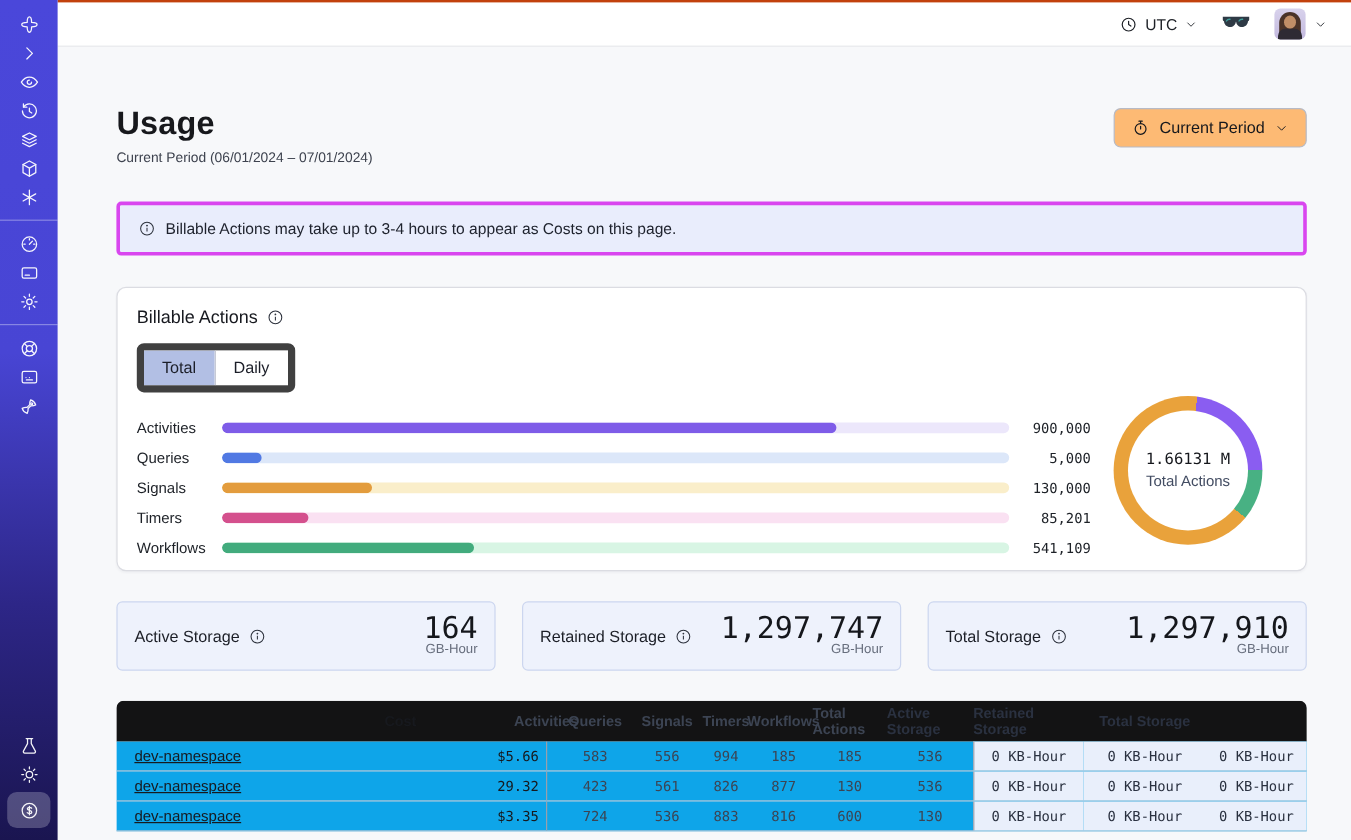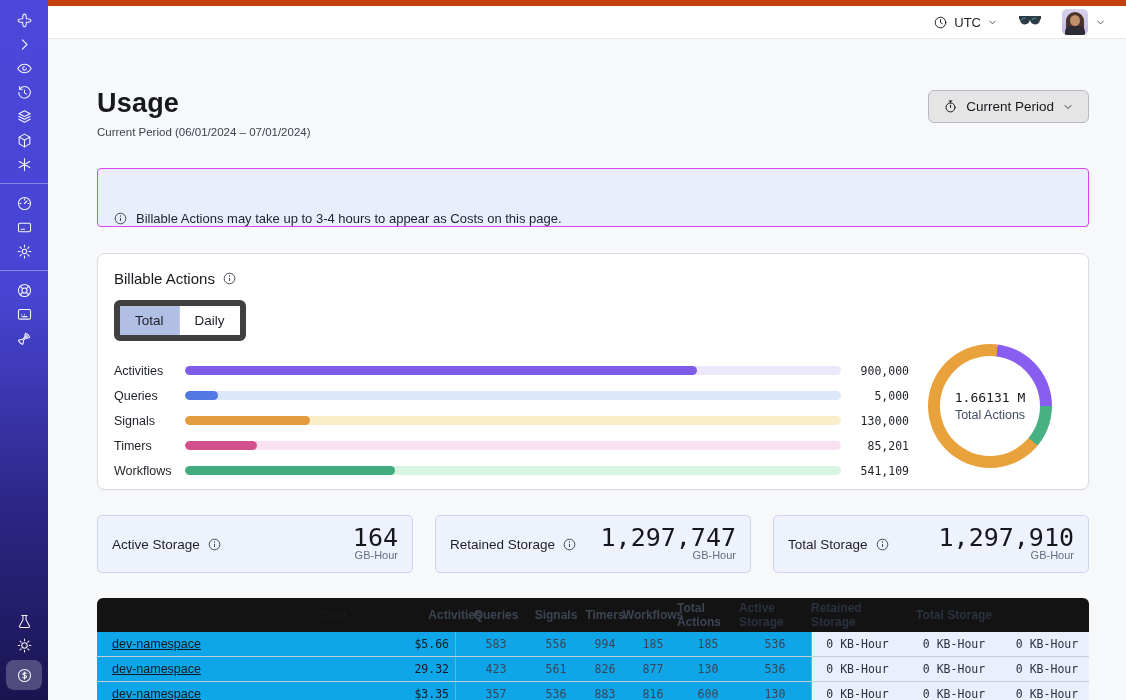--- a/index.html
+++ b/index.html
@@ -11,43 +11,43 @@
     background:linear-gradient(180deg,#4a47da 0%,#4845d4 42%,#2d2687 72%,#1a1550 100%);
     display:flex; flex-direction:column; align-items:center; padding:8px 0 10px; }
   .snav { width:30px; height:24px; display:flex; align-items:center; justify-content:center; cursor:pointer; margin:0 0 0 0; }
   .snav svg { width:17px; height:17px; stroke:#ffffff; stroke-width:1.5; fill:none; stroke-linecap:round; stroke-linejoin:round; opacity:.95; }
   .sdiv { width:48px; height:1px; background:rgba(255,255,255,.35); margin:7px 0; }
   .sspacer { flex:1; }
   .spill { background:rgba(235,235,245,.25); border-radius:8px; padding:3px; margin-top:3px; }
 
   
   .topbar { position:absolute; left:48px; right:0; top:0; height:39px; background:#fff;
-    border-top:6px solid #c2410c; border-bottom:1px solid #e7e8ec; z-index:20;
+    border-top:2px solid #c2410c; border-bottom:1px solid #e7e8ec; z-index:20;
     display:flex; align-items:center; justify-content:flex-end; gap:20px; padding-right:20px; }
   .tz { display:flex; align-items:center; gap:6px; font-size:13px; color:#1d2026; cursor:pointer; }
   .tz svg, .chev { stroke:#1d2026; fill:none; stroke-width:1.6; stroke-linecap:round; stroke-linejoin:round; }
   .acct { display:flex; align-items:center; gap:7px; cursor:pointer; }
   .avatar { width:26px; height:26px; border-radius:5px; background:linear-gradient(180deg,#d8d2ec 0%,#c3b9de 100%); position:relative; overflow:hidden; }
   .avatar .hair { position:absolute; left:4px; top:3px; width:18px; height:20px; border-radius:9px 9px 3px 3px; background:#4a3328; }
   .avatar .face { position:absolute; left:8px; top:6px; width:10px; height:11px; border-radius:50%; background:#c08e67; }
   .avatar .body { position:absolute; left:3px; top:17px; width:20px; height:12px; border-radius:6px 6px 0 0; background:#2e2a33; }
 
   
   .main { position:absolute; left:48px; top:39px; right:0; bottom:0; background:#f7f8fa; }
   .content { position:relative; width:992px; margin-left:49px; }
 
   .page-head { display:flex; justify-content:space-between; align-items:flex-start; margin-top:49px; }
   h1 { font-size:27px; font-weight:600; color:#17181c; letter-spacing:.2px; }
   .subtitle { margin-top:7px; font-size:11.5px; color:#3d424e; }
-  .period-btn { display:flex; align-items:center; gap:8px; background:#e5e5e5; border:1px solid #b7bac5;
+  .period-btn { display:flex; align-items:center; gap:8px; background:#fdba74; border:1px solid #b7bac5;
     border-radius:6px; height:33px; padding:0 14px; font-size:13.5px; color:#16181d; cursor:pointer; margin-top:2px; }
   .period-btn svg { stroke:#16181d; fill:none; stroke-width:1.6; stroke-linecap:round; }
 
-  .banner { margin-top:30px; height:59px; background:#e9edfc; border:1px solid #d946ef; border-radius:4px;
-    display:flex; align-items:flex-end; gap:8px; padding:0 15px; font-size:13px; color:#1e222d; }
+  .banner { margin-top:30px; height:45px; background:#e9edfc; border:3px solid #d946ef; border-radius:4px;
+    display:flex; align-items:center; gap:8px; padding:0 15px; font-size:13px; color:#1e222d; }
   .info-i { width:15px; height:15px; flex:0 0 auto; stroke:#2c313c; fill:none; stroke-width:1.4; cursor:pointer; }
 
   .card { margin-top:26px; background:#fff; border:1px solid #dbdce2; border-radius:8px;
     box-shadow:0 1px 2px rgba(16,24,40,.04); padding:16px 16px 18px; position:relative; height:237px; }
   .card-title { display:flex; align-items:center; gap:7px; font-size:15px; font-weight:500; color:#17191f; }
   .tabs { display:inline-flex; margin-top:13px; border:6px solid #404040; border-radius:6px; overflow:hidden; background:#fff; }
   .tab { padding:7px 15px; font-size:13.5px; color:#1b1e28; cursor:pointer; background:#fff; }
   .tab.active { background:#b2bfe4; }
   .tab + .tab { border-left:1px solid #c7cad5; }
 
@@ -410,21 +410,21 @@
         <div class="c-store">0 KB-Hour</div>
         <div class="c-store">0 KB-Hour</div>
       </div>
 
       <div class="tgrid trow">
         <div class="c-ns">
             <span class="ns-link">dev-namespace</span>
           </div>
         <div class="c-cost">$3.35</div>
         <div class="c-sep"></div>
-        <div class="c-num">357</div>
+        <div class="c-num">724</div>
         <div class="c-num">536</div>
         <div class="c-num">883</div>
         <div class="c-num">816</div>
         <div class="c-num">600</div>
         <div class="c-num">130</div>
         <div class="c-store first">0 KB-Hour</div>
         <div class="c-store">0 KB-Hour</div>
         <div class="c-store">0 KB-Hour</div>
       </div>
     </div>

